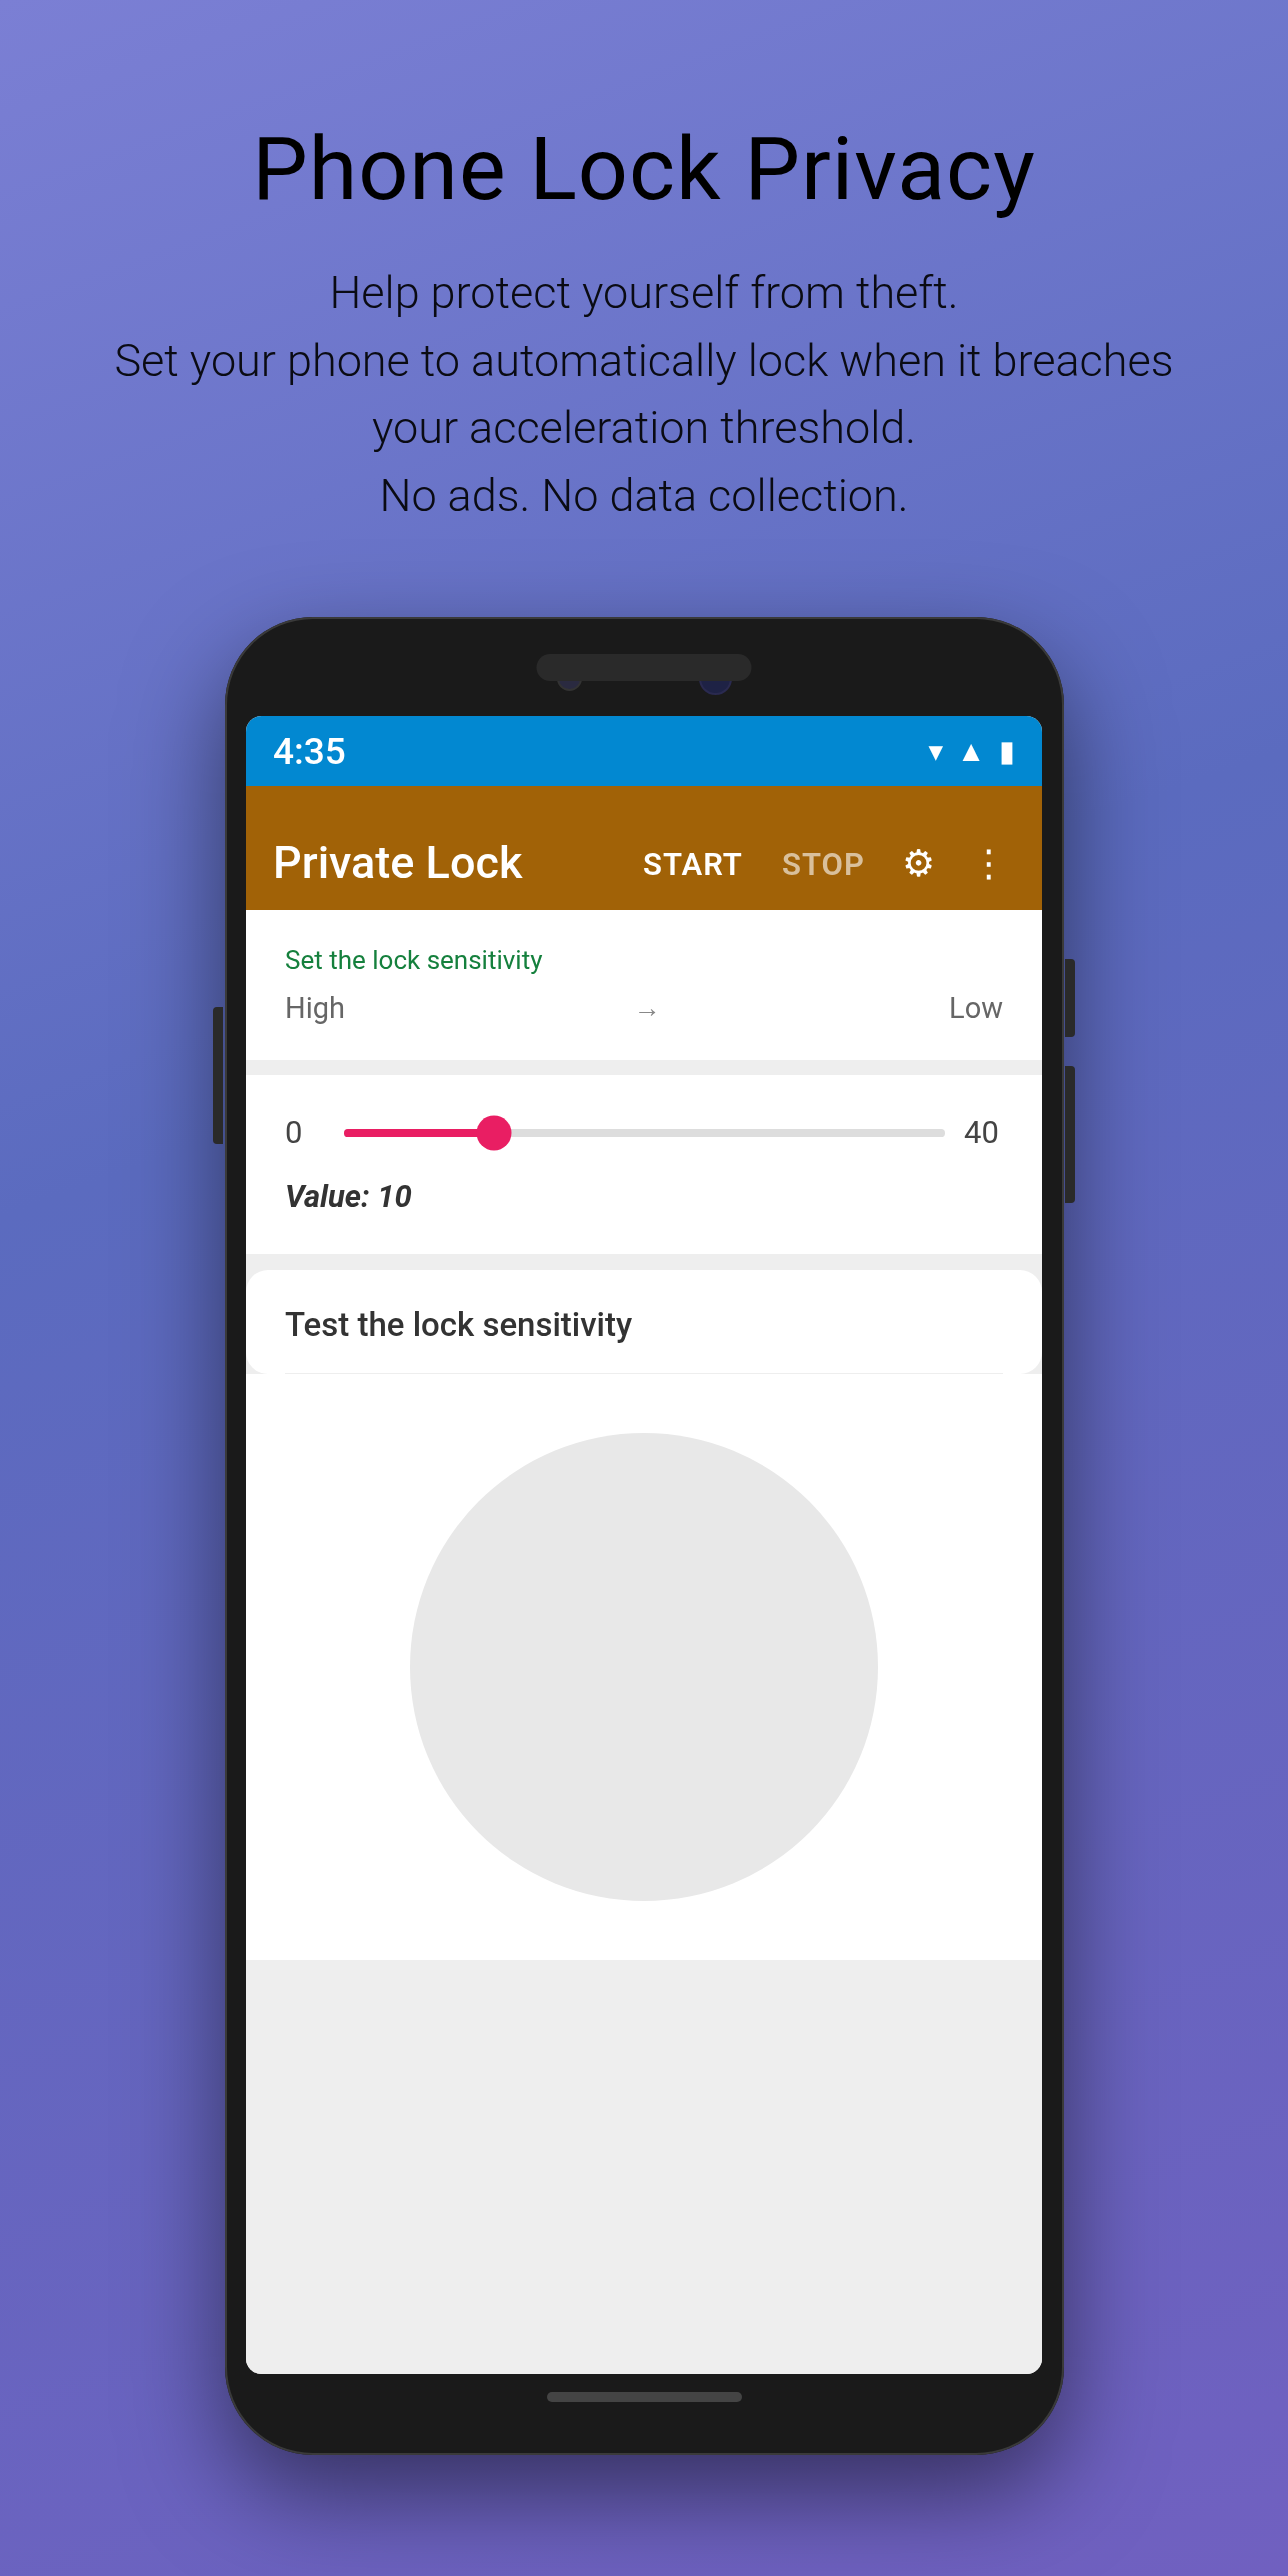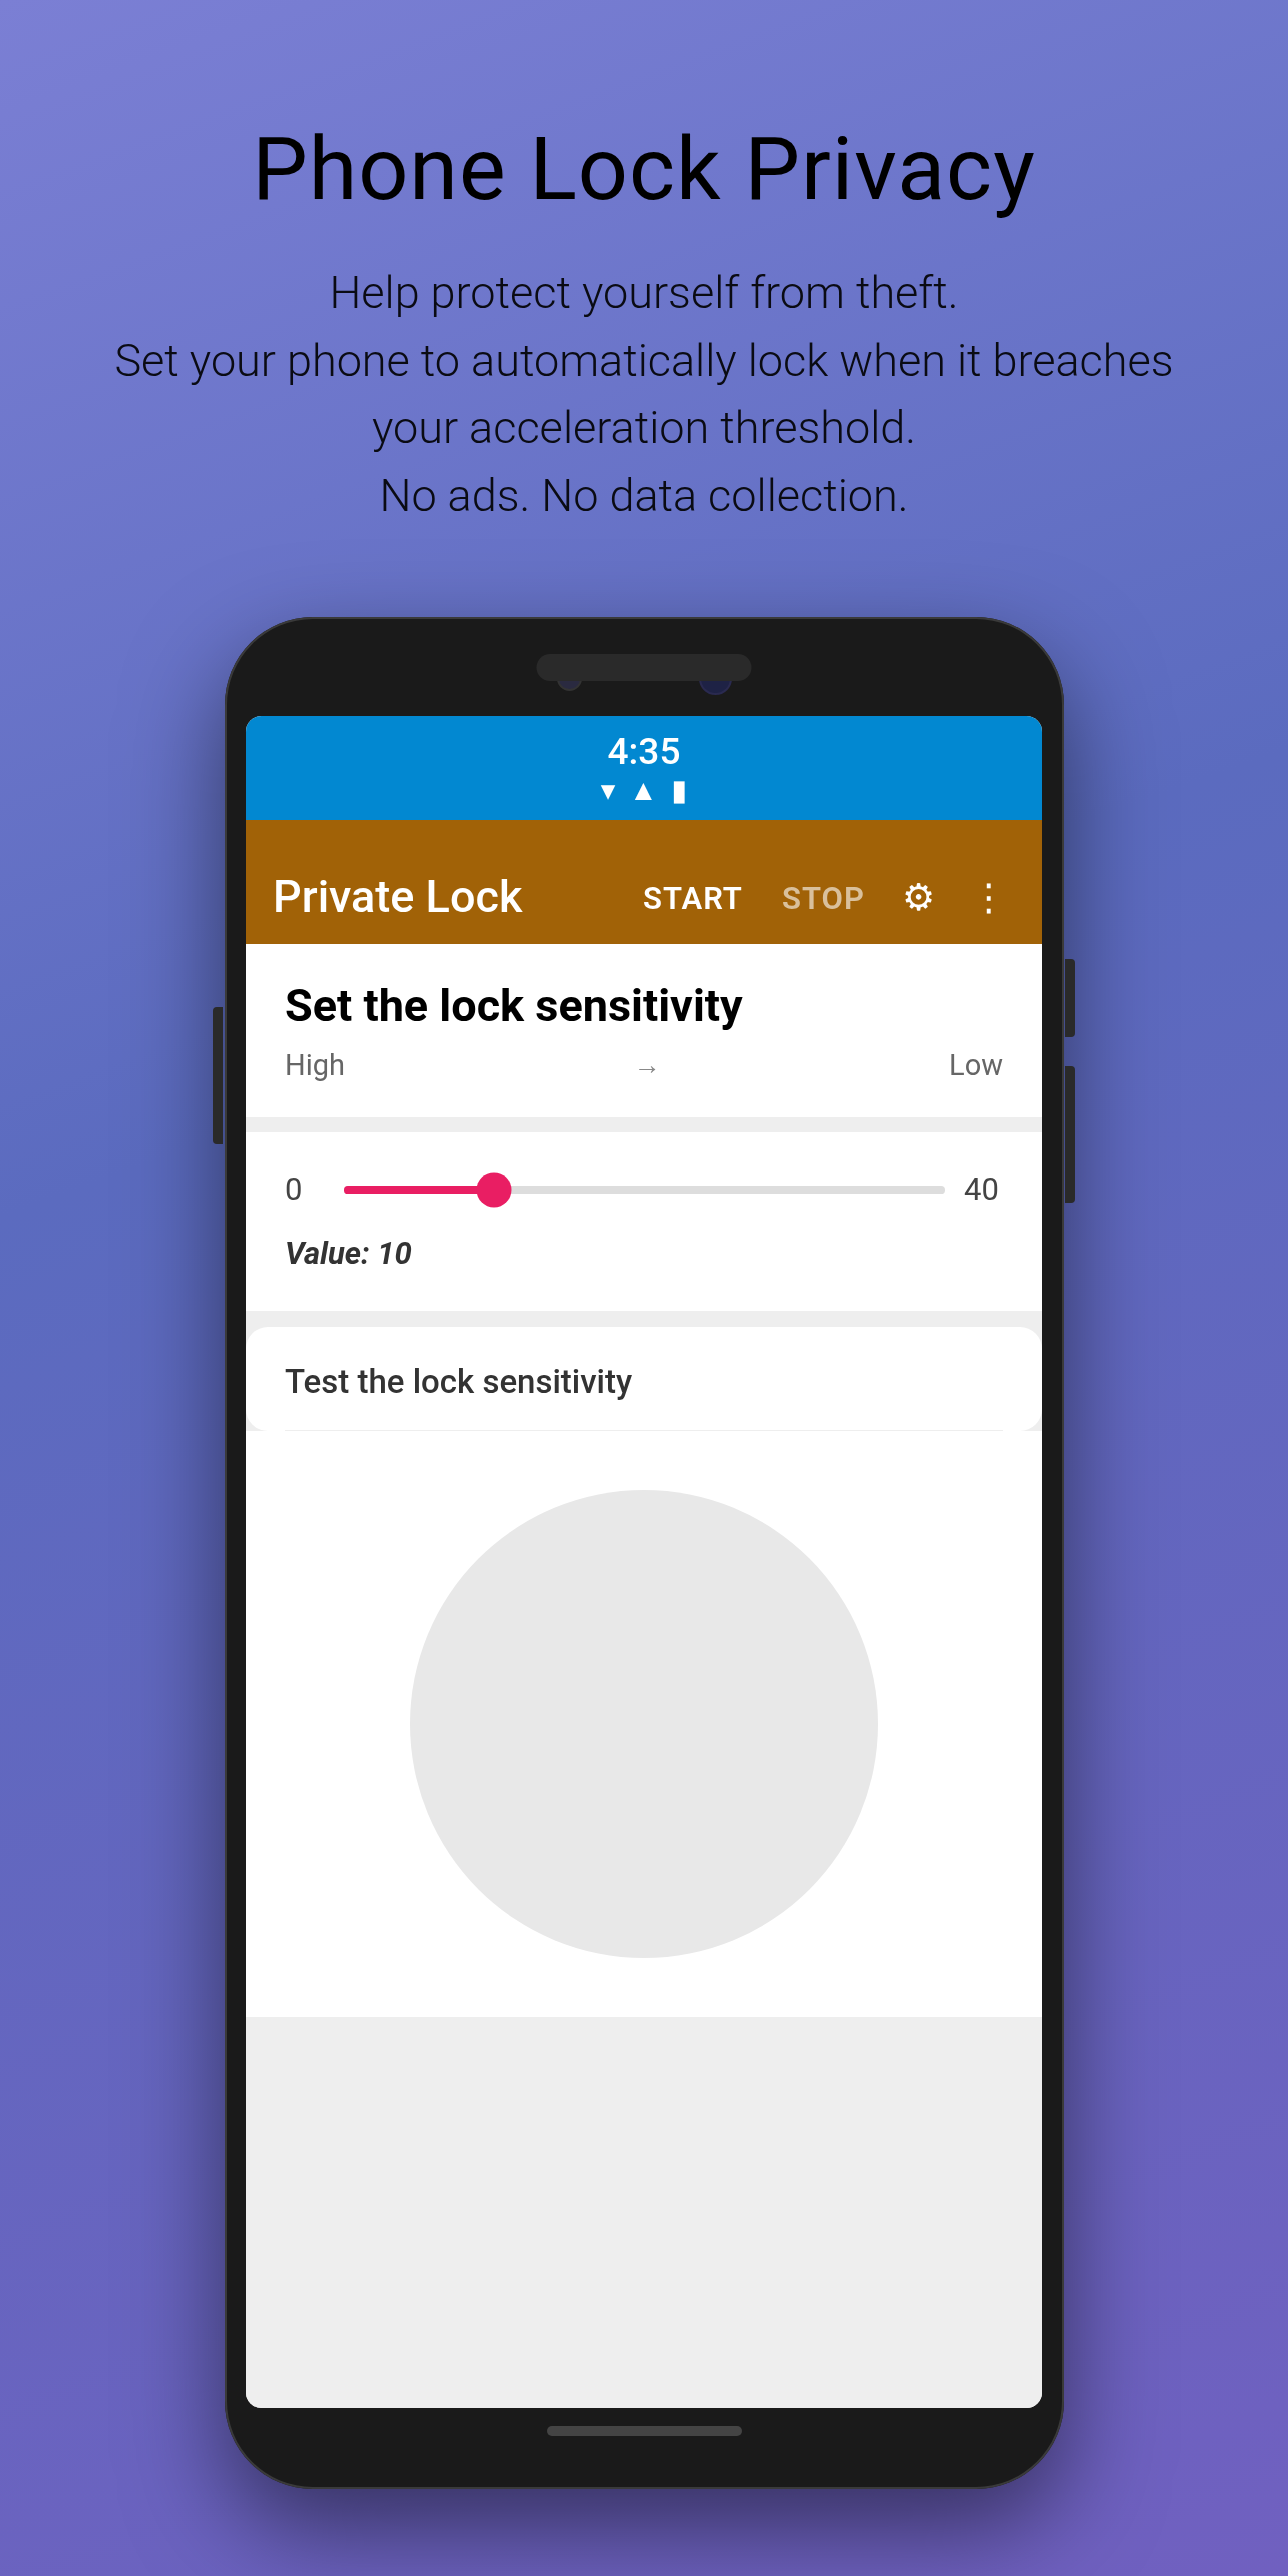--- a/index.html
+++ b/index.html
@@ -95,21 +95,20 @@
     }
 
     
     .status-bar {
       background: #0288d1;
       display: flex;
       justify-content: space-between;
       align-items: center;
       padding: 13.7px 27px;
       color: white;
-      flex-direction: column;
     }
 
     .status-time {
       font-size: 37px;
       font-weight: 500;
     }
 
     .status-icons {
       display: flex;
       gap: 13.7px;
@@ -163,23 +162,23 @@
     }
 
     
     .card {
       background: white;
       margin-bottom: 15.6px;
       padding: 35px 39px;
     }
 
     .card-title {
-      font-size: 45px;
-      color: #000000;
-      font-weight: 700;
+      font-size: 26px;
+      color: #15803d;
+      font-weight: 400;
       margin-bottom: 15.6px;
     }
 
     .sensitivity-labels {
       display: flex;
       justify-content: space-between;
       align-items: center;
       color: #666;
       font-size: 29px;
       margin-top: 5.9px;

